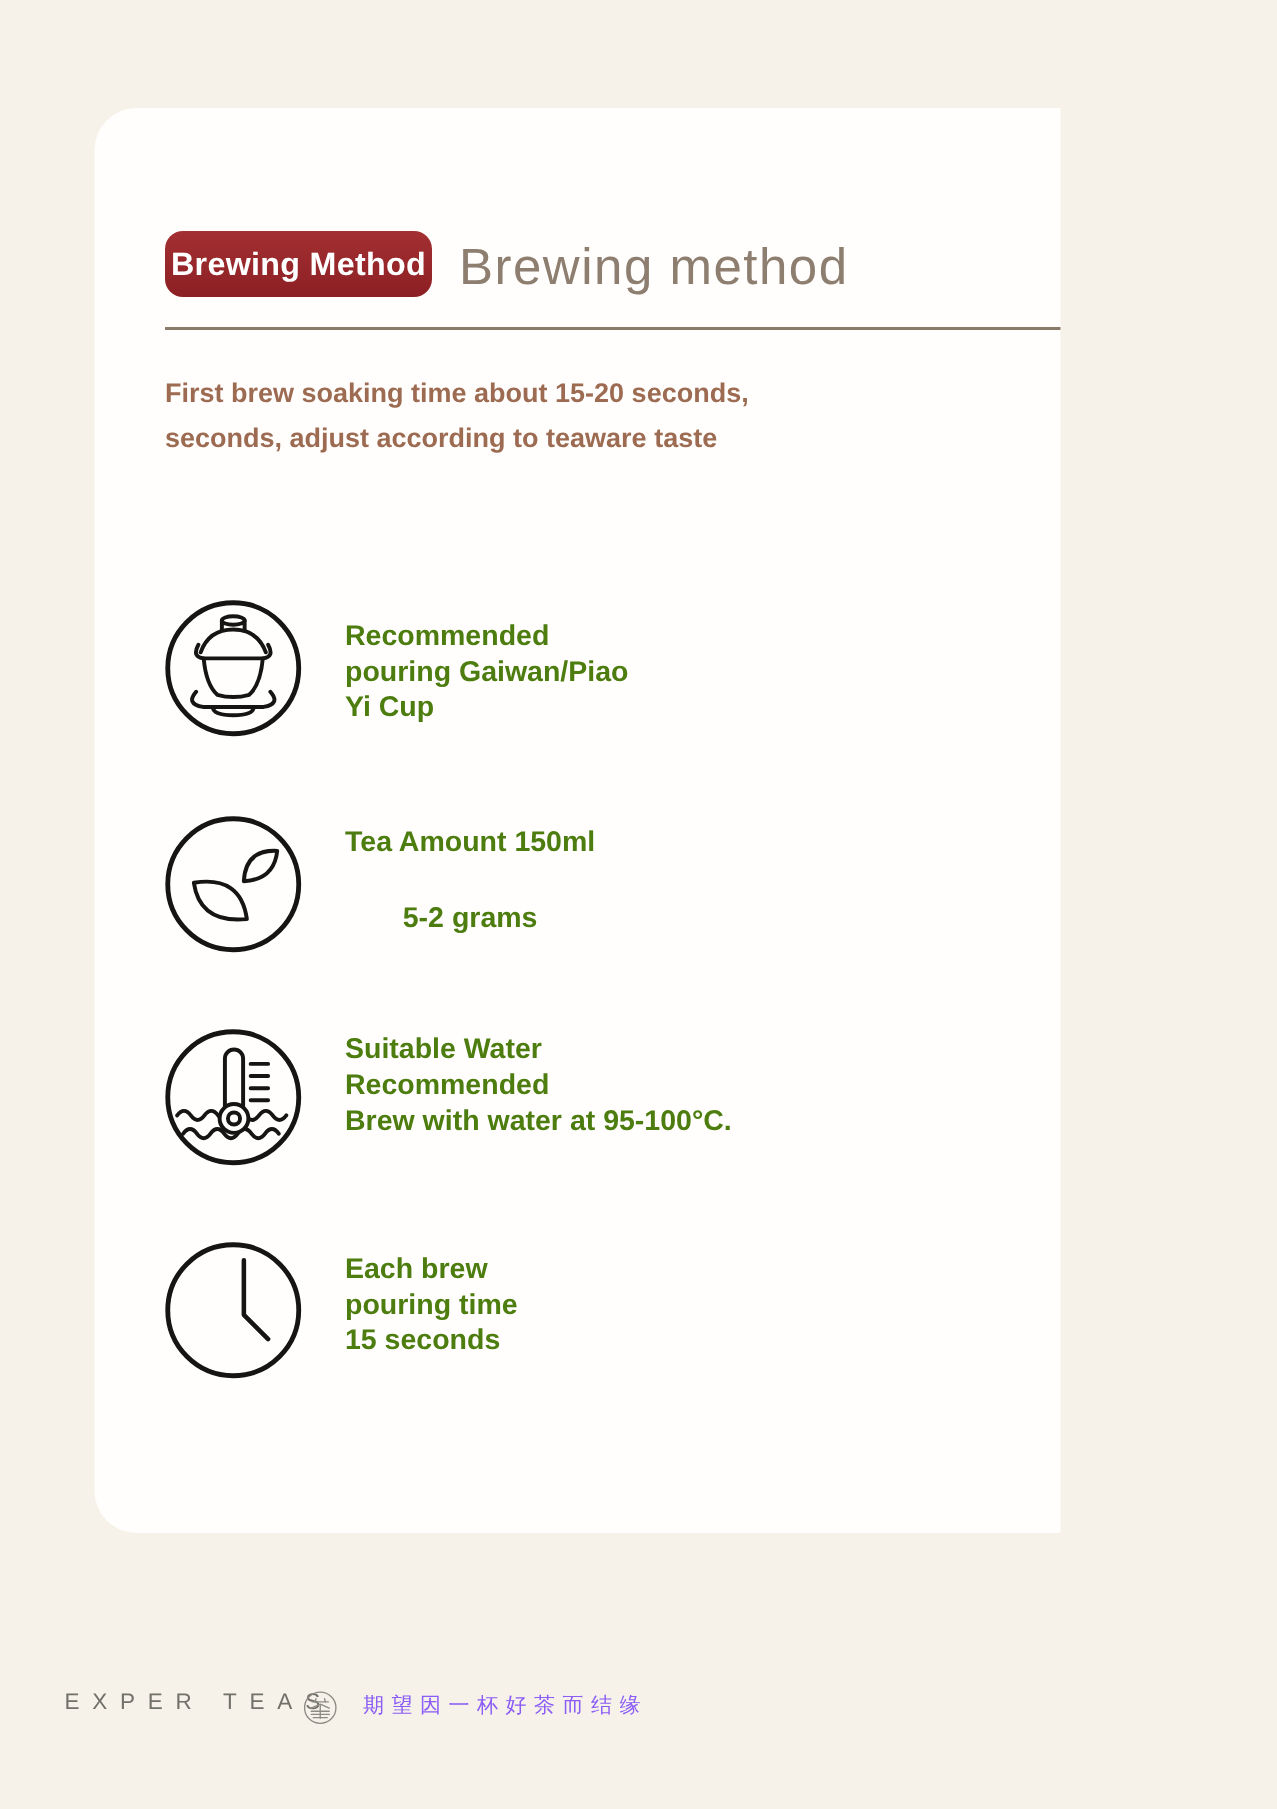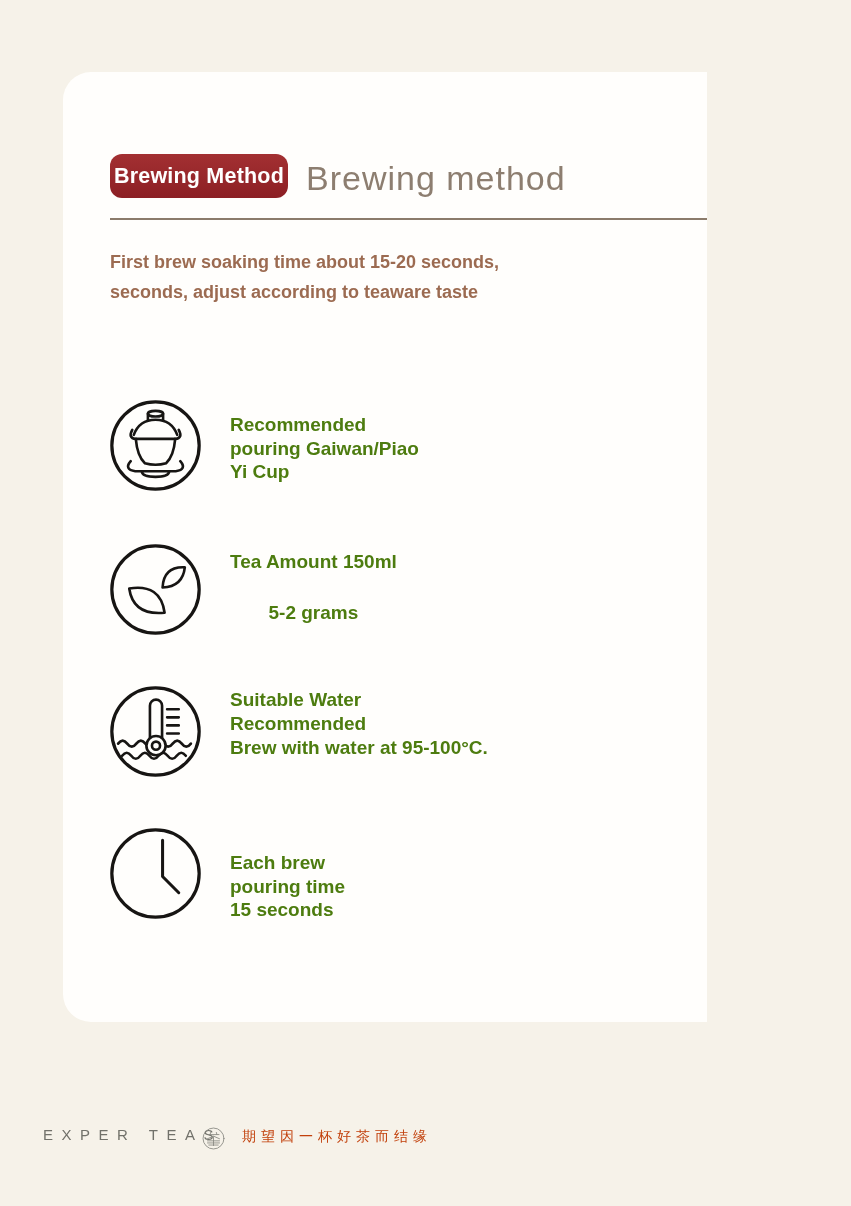--- a/index.html
+++ b/index.html
@@ -71,42 +71,42 @@
     color: #4d7c0f;
     font-size: 19px;
     font-weight: 700;
     line-height: 23.5px;
   }
   .step-1 { top: 326px; }  .step-1 .step-text { margin-top: 15px; }
   .step-2 { top: 470px; text-align: center; }  .step-2 .step-text { margin-top: 8px; }
   .step-2 .line-gap { margin-top: 27px; }
   .step-3 { top: 612px; }  .step-3 .step-text { margin-top: 4px; }
   .step-3 .line-gap { margin-top: 1px; }
-  .step-4 { top: 754px; }  .step-4 .step-text { margin-top: 25px; }
+  .step-4 { top: 754px; }  .step-4 .step-text { margin-top: 9px; }
   
   .brand {
     position: absolute;
     left: 43px; top: 1126px;
     font-size: 15px;
     letter-spacing: 8.5px;
     color: #71716a;
   }
   .footer-logo-left {
     position: absolute;
     left: 202px; top: 1127px;
     width: 23px; height: 23px;
     color: #8b8b84;
   }
   .footer-logo-left svg { width: 23px; height: 23px; display: block; }
   .slogan {
     position: absolute;
     left: 242px; top: 1128px;
     font-size: 14px;
     letter-spacing: 5px;
-    color: #c2410c;
+    color: #8b5cf6;
     font-family: Liberation Mono, monospace;
   }
   .footer-logo-right {
     position: absolute;
     left: 746px; top: 1104px;
     width: 44px; height: 44px;
     color: #a7706c;
   }
   .footer-logo-right svg { width: 44px; height: 44px; display: block; }
   svg { fill: none; stroke: currentColor; }

